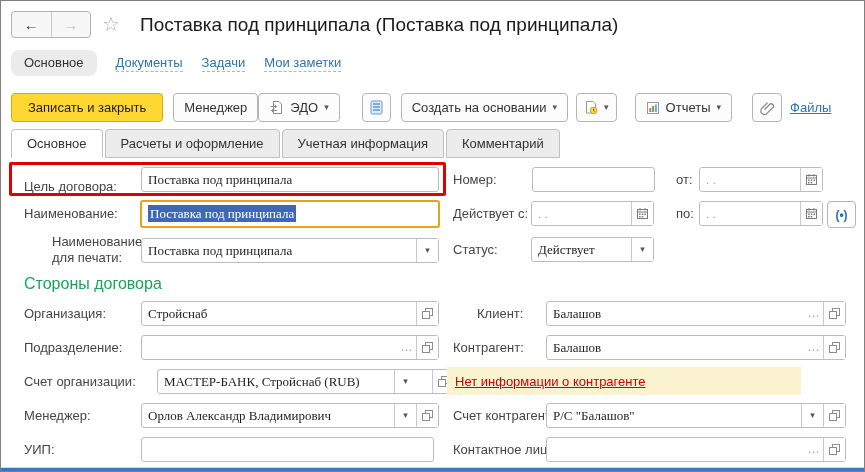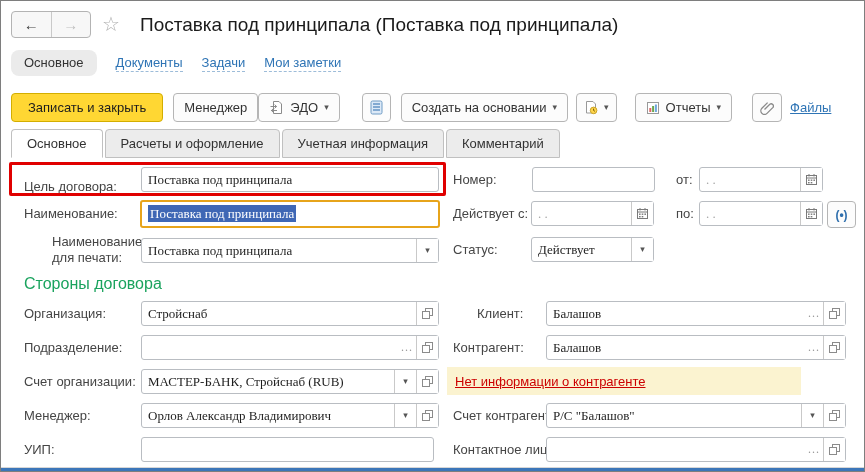--- a/index.html
+++ b/index.html
@@ -271,21 +271,21 @@
         <span>
           <svg width="13" height="13" viewBox="0 0 13 13">
             <rect x="4.5" y="1.5" width="7" height="7" fill="#fff" stroke="#8b8b8b"></rect>
             <rect x="1.5" y="4.5" width="7" height="7" fill="#fff" stroke="#8b8b8b"></rect>
           </svg>
         </span>
       </div>
   </div>
 
   <div class="flabel" style="left:23px; top:368px;">Счет организации:</div>
-  <div class="fgroup" style="left:140px; top:368px; width:298px;">
+  <div class="fgroup" style="left:156px; top:368px; width:298px;gap:16px;">
     <div class="fval">МАСТЕР-БАНК, Стройснаб (RUB)</div>
     <div class="seg">
         <span class="caret">▾</span>
       </div>
     <div class="seg">
         <span>
           <svg width="13" height="13" viewBox="0 0 13 13">
             <rect x="4.5" y="1.5" width="7" height="7" fill="#fff" stroke="#8b8b8b"></rect>
             <rect x="1.5" y="4.5" width="7" height="7" fill="#fff" stroke="#8b8b8b"></rect>
           </svg>

